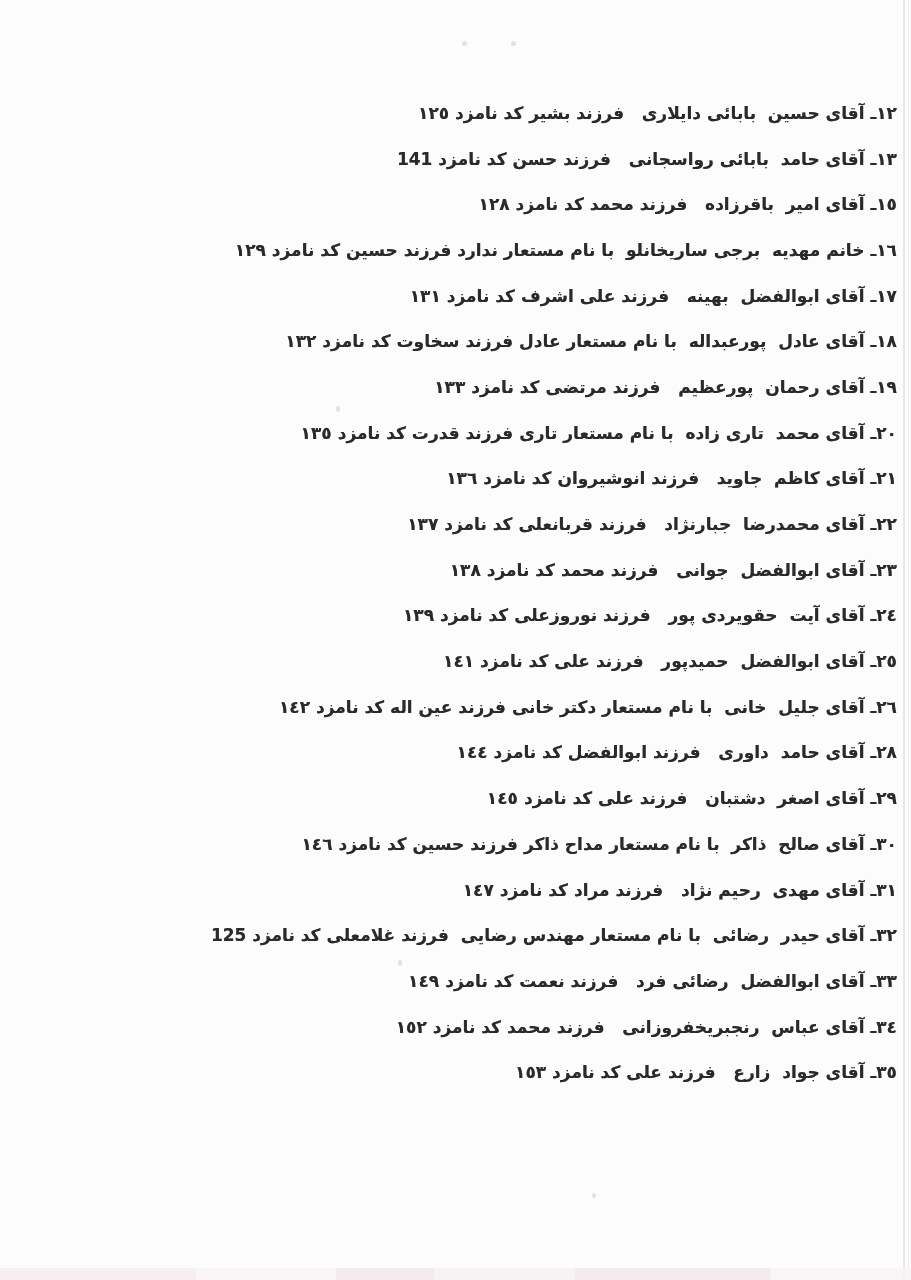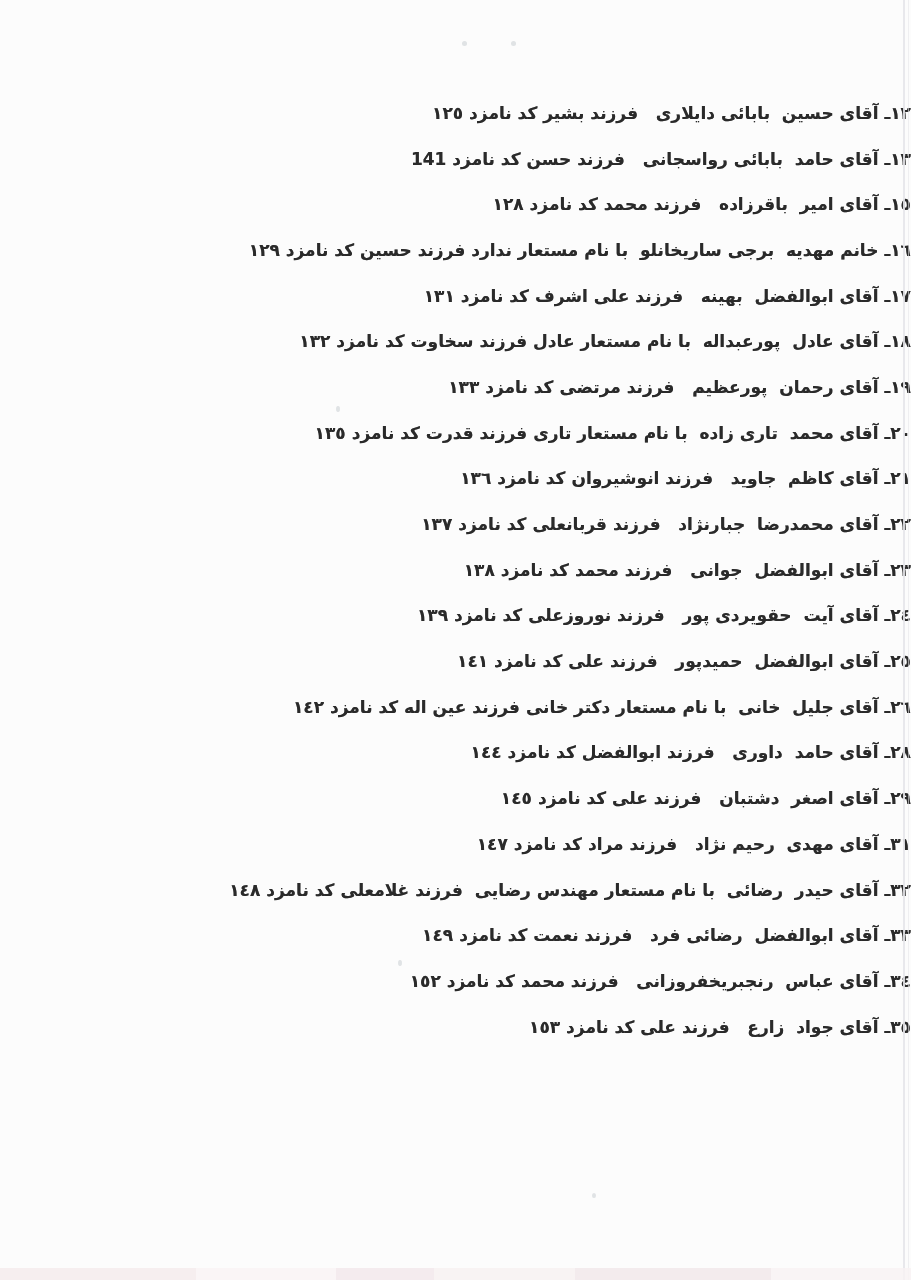--- a/index.html
+++ b/index.html
@@ -21,20 +21,21 @@
     top: 90px;
     right: 0;
     left: 0;
     direction: rtl;
   }
   .candidate-line {
     height: 45.7px;
     display: flex;
     align-items: center;
     justify-content: flex-start; 
+    padding-right: 14px;
     box-sizing: border-box;
     font-size: 17px;
     font-weight: bold;
     color: var(--text-color, #2a2a2a);
     white-space: pre;          
     letter-spacing: 0.1px;
     text-shadow: 0 0 0.5px rgba(40,40,40,0.55); 
   }
   
   .edge-line-1 {
@@ -97,22 +98,23 @@
     <div class="candidate-line">١٩ـ آقای رحمان  پورعظیم   فرزند مرتضی کد نامزد ١٣٣</div>
     <div class="candidate-line">٢٠ـ آقای محمد  تاری زاده  با نام مستعار تاری فرزند قدرت کد نامزد ١٣٥</div>
     <div class="candidate-line">٢١ـ آقای کاظم  جاوید   فرزند انوشیروان کد نامزد ١٣٦</div>
     <div class="candidate-line">٢٢ـ آقای محمدرضا  جبارنژاد   فرزند قربانعلی کد نامزد ١٣٧</div>
     <div class="candidate-line">٢٣ـ آقای ابوالفضل  جوانی   فرزند محمد کد نامزد ١٣٨</div>
     <div class="candidate-line">٢٤ـ آقای آیت  حقویردی پور   فرزند نوروزعلی کد نامزد ١٣٩</div>
     <div class="candidate-line">٢٥ـ آقای ابوالفضل  حمیدپور   فرزند علی کد نامزد ١٤١</div>
     <div class="candidate-line">٢٦ـ آقای جلیل  خانی  با نام مستعار دکتر خانی فرزند عین اله کد نامزد ١٤٢</div>
     <div class="candidate-line">٢٨ـ آقای حامد  داوری   فرزند ابوالفضل کد نامزد ١٤٤</div>
     <div class="candidate-line">٢٩ـ آقای اصغر  دشتبان   فرزند علی کد نامزد ١٤٥</div>
+    <div class="candidate-line">٣٠ـ آقای صالح  ذاکر  با نام مستعار مداح ذاکر فرزند حسین کد نامزد ١٤٦</div>
     <div class="candidate-line">٣١ـ آقای مهدی  رحیم نژاد   فرزند مراد کد نامزد ١٤٧</div>
-    <div class="candidate-line">٣٢ـ آقای حیدر  رضائی  با نام مستعار مهندس رضایی  فرزند غلامعلی کد نامزد ١٤٨</div>
+    <div class="candidate-line">٣٢ـ آقای حیدر  رضائی  با نام مستعار مهندس رضایی  فرزند غلامعلی کد نامزد 125</div>
     <div class="candidate-line">٣٣ـ آقای ابوالفضل  رضائی فرد   فرزند نعمت کد نامزد ١٤٩</div>
     <div class="candidate-line">٣٤ـ آقای عباس  رنجبریخفروزانی   فرزند محمد کد نامزد ١٥٢</div>
     <div class="candidate-line">٣٥ـ آقای جواد  زارع   فرزند علی کد نامزد ١٥٣</div>
   </div>
 
   <div class="edge-line-1"></div>
   <div class="edge-line-2"></div>
 
   <div class="bottom-band">
     <div class="band-seg" style="background: rgb(245, 235, 237);"></div>

